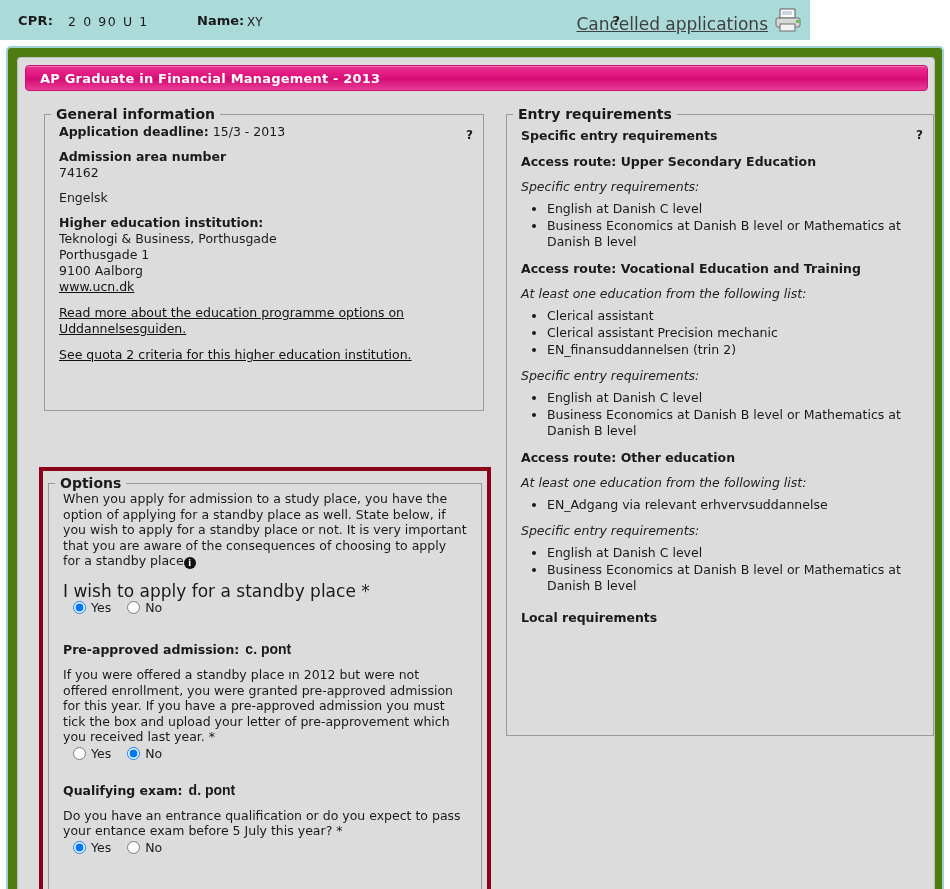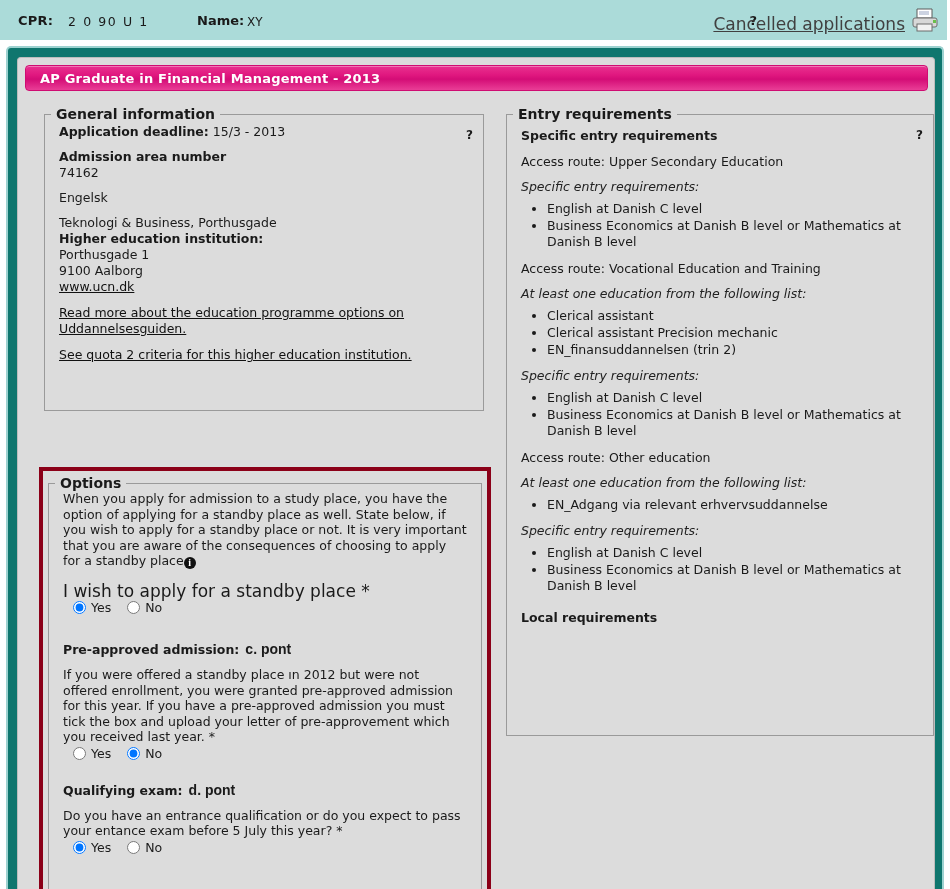--- a/index.html
+++ b/index.html
@@ -13,21 +13,21 @@
     font-family: "DejaVu Sans", sans-serif;
     font-size: 12px;
     color: #1a1a1a;
     overflow: hidden;
   }
 
   
   .topbar {
     position: absolute;
     left: 0; top: 0;
-    width: 947px;
+    width: 810px;
     height: 40px;
     background: #abdbd9;
     box-sizing: border-box;
   }
   .topbar-inner {
     position: relative;
     width: 100%;
     height: 100%;
   }
   .cpr-label {
@@ -86,21 +86,21 @@
 
   
   .outer-frame {
     position: absolute;
     left: 6px; top: 46px;
     width: 938px;
     height: 843px;
     box-sizing: border-box;
     border: 2px solid #9dd2d0;
     border-bottom: none;
-    background: #0f766e;
+    background: #4d7c0f;
     border-radius: 5px 5px 0 0;
   }
   .inner-panel {
     position: absolute;
     left: 9px; top: 9px;
     width: 918px;
     height: 836px;
     box-sizing: border-box;
     background: #dcdcdc;
     border: 1px solid #bdbdbd;
@@ -230,21 +230,21 @@
     cursor: help;
   }
 
   
   #entry-req {
     left: 488px; top: 48px;
     width: 428px;
     height: 630px;
   }
   .er-h { font-weight: bold; font-size: 12.5px; margin: 4px 0 9px 0; }
-  .er-route { font-weight: normal; font-size: 12.5px; margin: 11px 0 10px 0; }
+  .er-route { font-weight: bold; font-size: 12.5px; margin: 11px 0 10px 0; }
   .er-ital { font-style: italic; font-size: 12.5px; margin: 10px 0 7px 0; color: #222; }
   .er-list { margin: 0 0 0 0; padding-left: 26px; }
   .er-list li { font-size: 12.5px; line-height: 16px; margin-bottom: 1px; }
   .er-local { font-weight: bold; font-size: 12.5px; margin: 16px 0 0 0; }
 </style>
 </head>
 <body>
 
 <div class="topbar">
   <div class="topbar-inner">
@@ -286,22 +286,22 @@
         </p>
         <div class="gi-gap"></div>
 
         <p class="gi-line gi-strong">Admission area number</p>
         <p class="gi-line">74162</p>
         <div class="gi-gap"></div>
 
         <p class="gi-line">Engelsk</p>
         <div class="gi-gap"></div>
 
+        <p class="gi-line gi-strong">Higher education institution:</p>
         <p class="gi-line">Teknologi &amp; Business, Porthusgade</p>
-        <p class="gi-line gi-strong">Higher education institution:</p>
         <p class="gi-line">Porthusgade 1</p>
         <p class="gi-line">9100 Aalborg</p>
         <p class="gi-line"><a class="gi-link">www.ucn.dk</a></p>
         <div class="gi-gap"></div>
 
         <p class="gi-line" style="line-height:16px;"><a class="gi-link">Read more about the education programme options on Uddannelsesguiden.</a></p>
         <div class="gi-gap"></div>
         <p class="gi-line"><a class="gi-link">See quota 2 criteria for this higher education institution.</a></p>
       </div>
     </fieldset>

